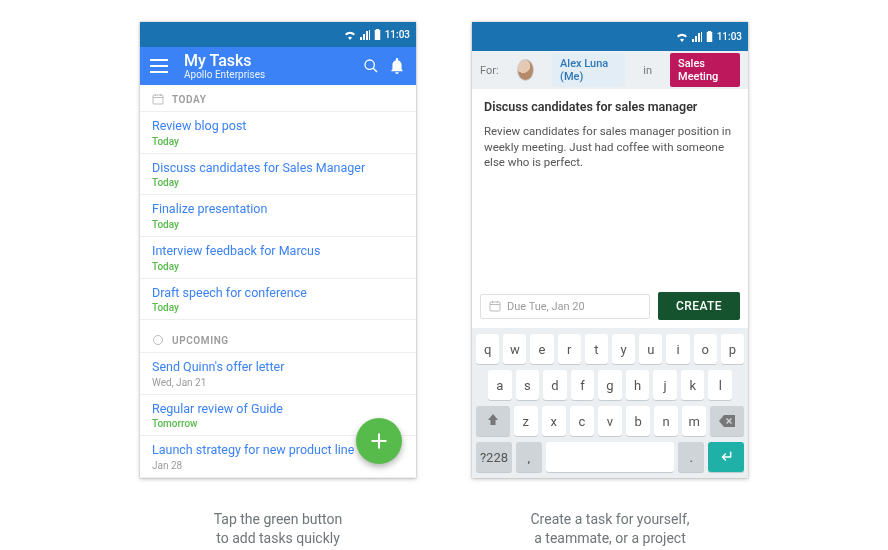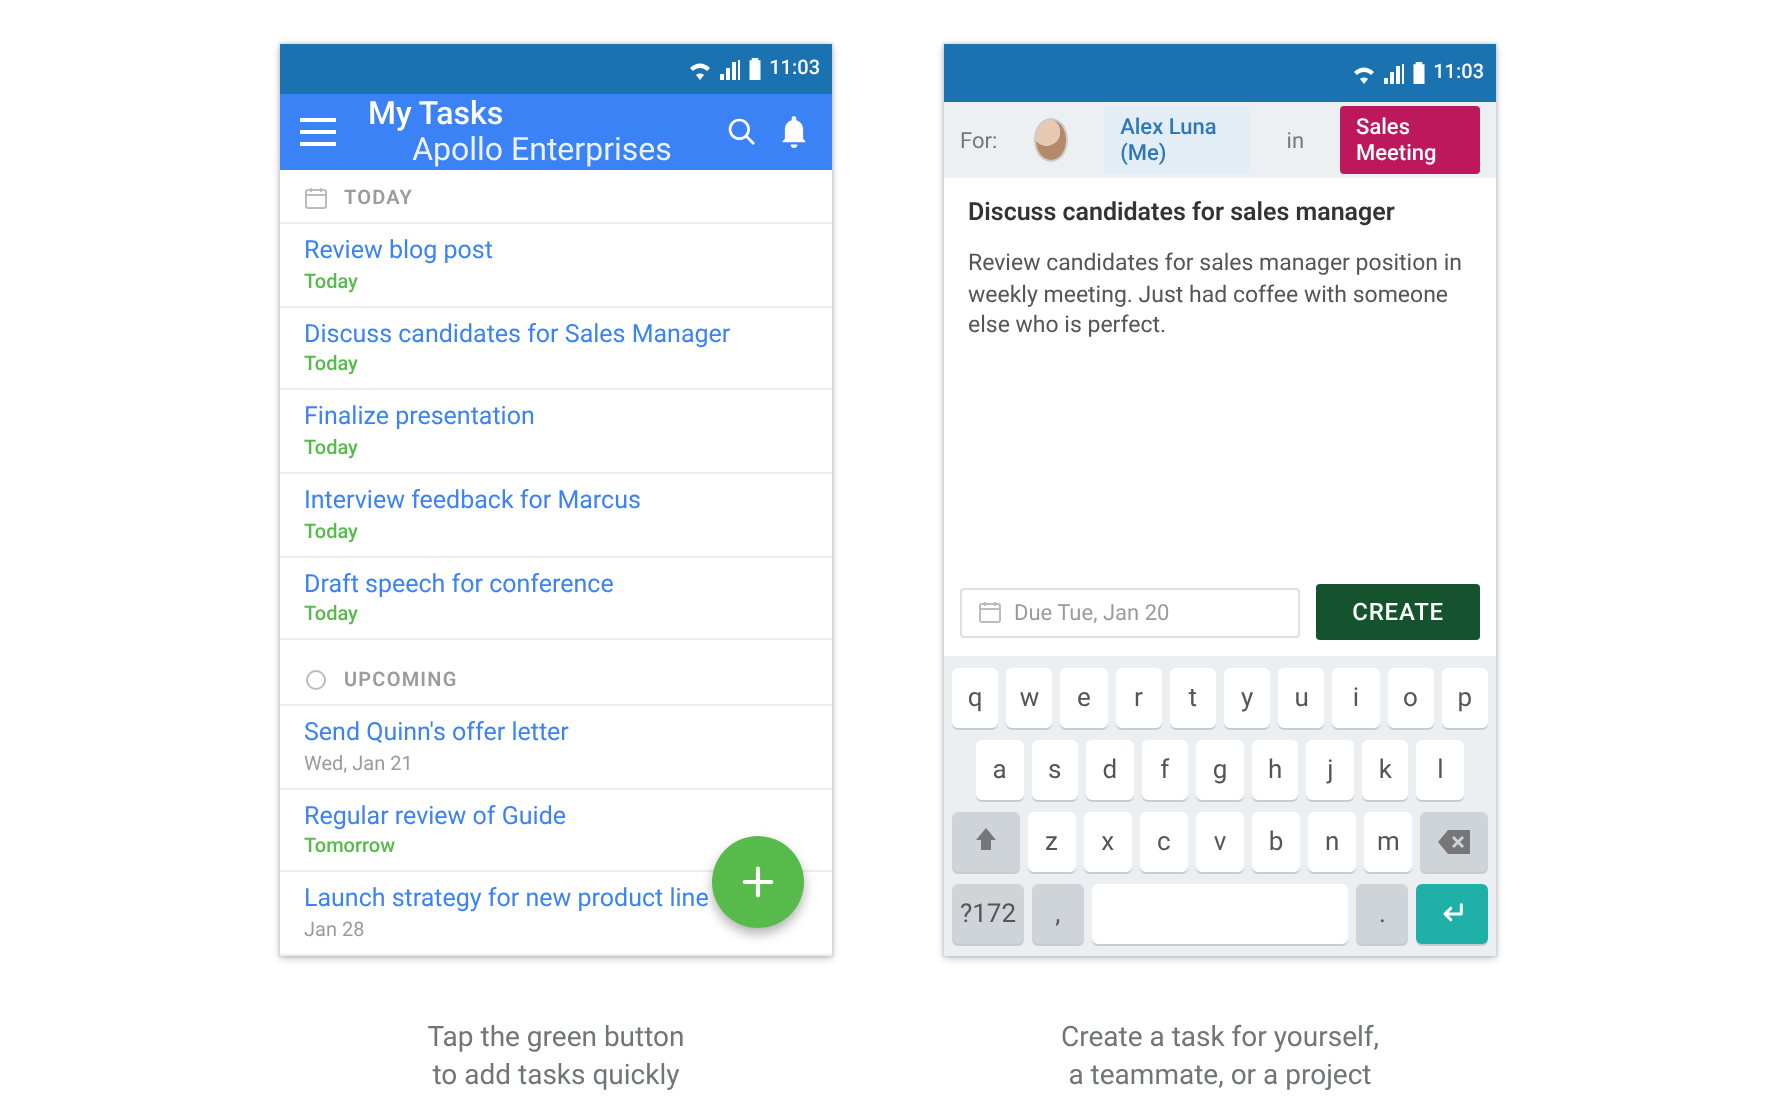--- a/index.html
+++ b/index.html
@@ -41,21 +41,21 @@
   .appbar {
     height: 44px;
     background: #3b82f6;
     display: flex;
     align-items: center;
     padding: 0 6px;
     color: #fff;
   }
   .appbar .titles { flex:1; margin-left: 12px; }
   .apptitle { font-size: 16px; font-weight: 500; line-height:1.1; }
-  .apptitle-sub { font-size: 16px; opacity: .9; line-height:1.1;text-align:center; }
+  .apptitle-sub { font-size: 10px; opacity: .9; line-height:1.1; }
   .icon-btn { width: 26px; height:26px; display:flex; align-items:center; justify-content:center; color:#fff; }
 
   .section-hdr {
     display:flex; align-items:center;
     padding: 8px 12px 6px;
     gap: 8px;
     color:#9b9b9b;
     font-size: 10px;
     letter-spacing: .6px;
     font-weight: 600;
@@ -331,21 +331,21 @@
           <div class="key">b</div>
           <div class="key">n</div>
           <div class="key">m</div>
           <div class="key fn wide">
             <svg width="16" height="12" viewBox="0 0 32 24">
               <path fill="#777" d="M10 0L0 12l10 12h22V0H10zm6 6l4 4 4-4 2 2-4 4 4 4-2 2-4-4-4 4-2-2 4-4-4-4z"></path>
             </svg>
           </div>
         </div>
       <div class="krow">
-        <div class="key fn wide">?172</div>
+        <div class="key fn wide">?228</div>
         <div class="key fn">,</div>
         <div class="key space"></div>
         <div class="key fn">.</div>
         <div class="key enter">
           <svg width="14" height="12" viewBox="0 0 24 20">
               <path fill="none" stroke="#fff" stroke-width="2.5" stroke-linecap="round" stroke-linejoin="round" d="M20 2v8H6m0 0l5-5m-5 5l5 5"></path>
             </svg>
         </div>
       </div>
     </div>

